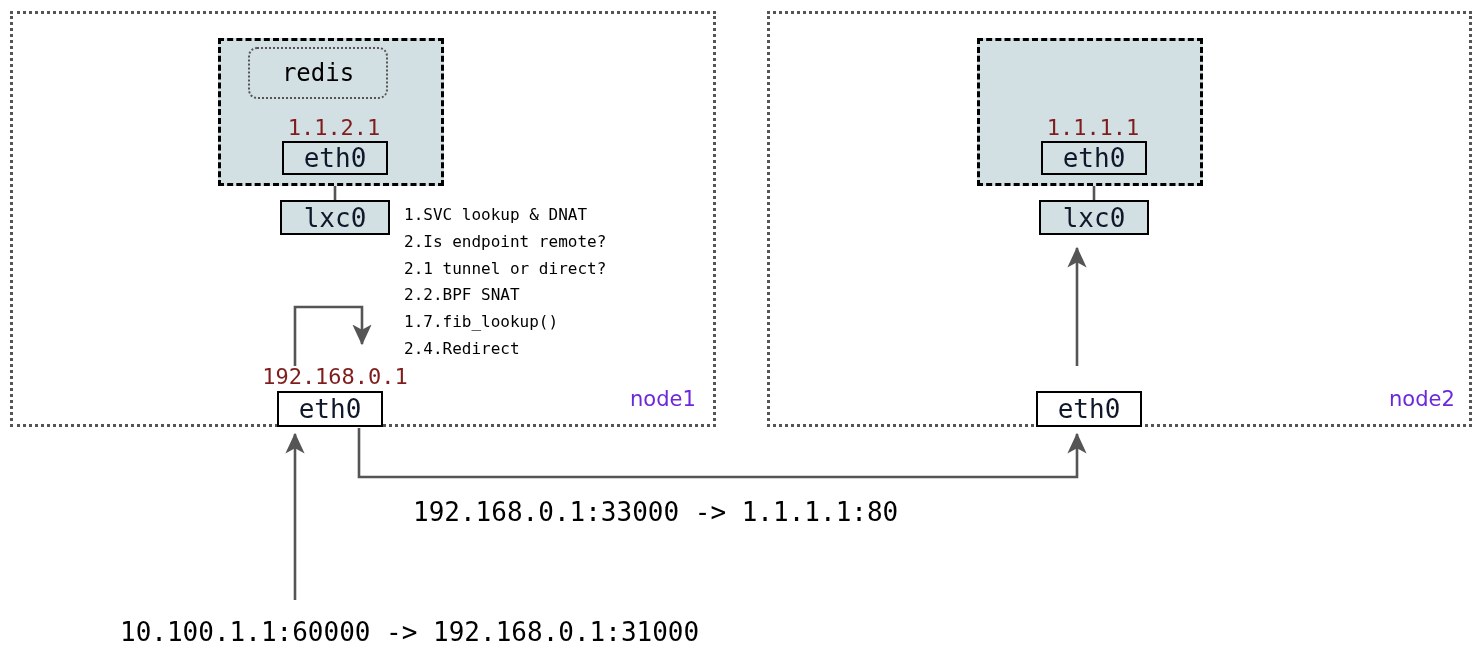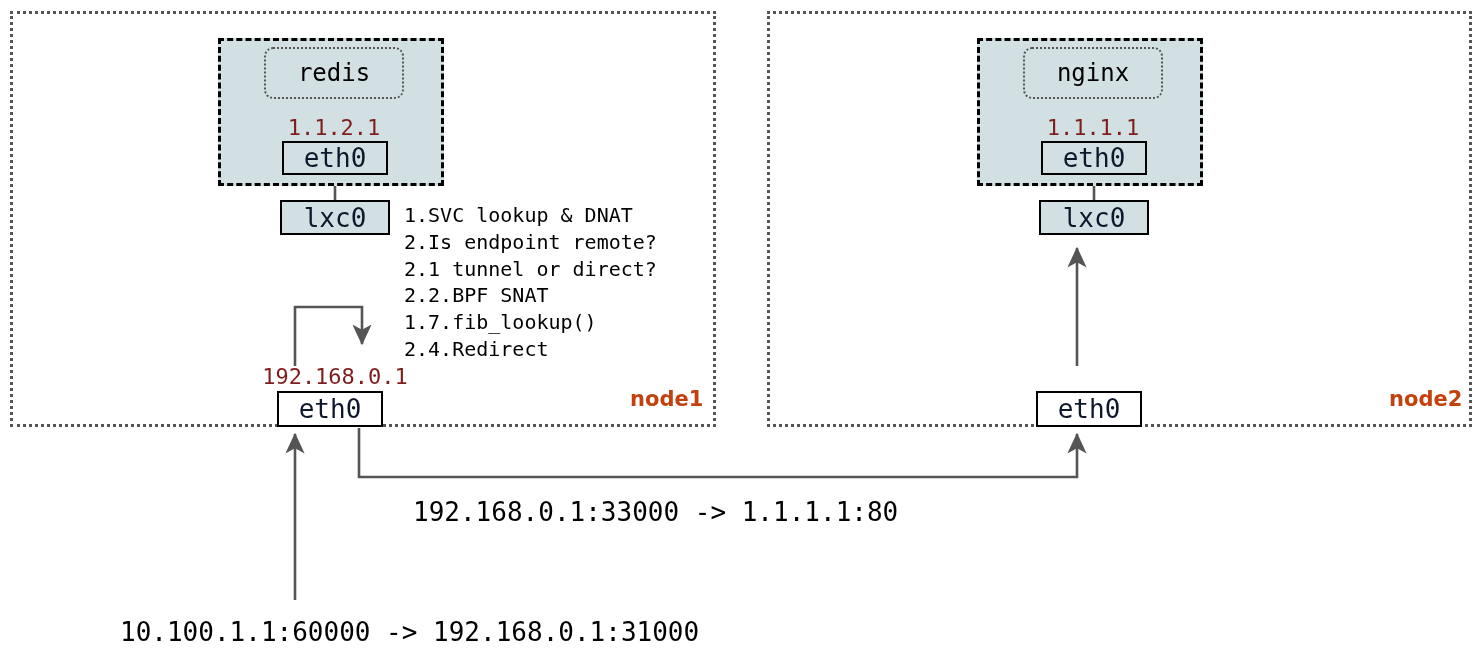--- a/index.html
+++ b/index.html
@@ -20,23 +20,22 @@
   .node-box {
     position: absolute;
     border: 3px dotted #555555;
     box-sizing: border-box;
     background: transparent;
   }
   .node-label {
     position: absolute;
     font-family: "DejaVu Sans", "Liberation Sans", sans-serif;
     font-size: 21px;
-    color: #c2410c;
+    color: #6d28d9;
     white-space: nowrap;
-    font-weight: bold;
   }
 
   
   .pod-box {
     position: absolute;
     border: 3px dashed #000000;
     background: #d3e0e3;
     box-sizing: border-box;
   }
 
@@ -75,21 +74,21 @@
     position: absolute;
     font-size: 22px;
     color: #7f1d1d;
     white-space: nowrap;
     text-align: center;
   }
 
   
   .steps {
     position: absolute;
-    font-size: 20px;
+    font-size: 16px;
     line-height: 26.8px;
     color: #000000;
     white-space: nowrap;
   }
   .steps div { white-space: pre; }
 
   
   .flow-caption {
     position: absolute;
     font-size: 26px;
@@ -129,21 +128,21 @@
 
     <path d="M 359,428 L 359,477 L 1077,477 L 1077,434" fill="none" stroke="#555555" stroke-width="2.6" marker-end="url(#arrowhead)"></path>
 
     <path d="M 1077,366 L 1077,248" fill="none" stroke="#555555" stroke-width="2.6" marker-end="url(#arrowhead)"></path>
   </svg>
 
   <div class="node-box" style="left:10px; top:11px; width:706px; height:416px;"></div>
   <div class="node-label" style="left:630px; top:387px;">node1</div>
 
   <div class="pod-box" style="left:218px; top:38px; width:226px; height:148px;"></div>
-  <div class="app-box" style="left:264px; top:47px; width:140px; height:52px;">redis</div>
+  <div class="app-box" style="left:248px; top:47px; width:140px; height:52px;">redis</div>
   <div class="ip-label" style="left:230px; top:115px; width:208px;">1.1.2.1</div>
   <div class="iface-box" style="left:282px; top:141px; width:106px; height:34px;">eth0</div>
 
   <div class="iface-box" style="left:280px; top:200px; width:110px; height:35px;">lxc0</div>
 
   <div class="ip-label" style="left:231px; top:364px; width:208px;">192.168.0.1</div>
   <div class="iface-box plain" style="left:277px; top:391px; width:106px; height:36px;">eth0</div>
 
   <div class="steps" style="left:404px; top:202px;">
     <div>1.SVC lookup &amp; DNAT</div>
@@ -151,21 +150,20 @@
     <div>2.1 tunnel or direct?</div>
     <div>2.2.BPF SNAT</div>
     <div>1.7.fib_lookup()</div>
     <div>2.4.Redirect</div>
   </div>
 
   <div class="node-box" style="left:767px; top:11px; width:705px; height:416px;"></div>
   <div class="node-label" style="left:1389px; top:387px;">node2</div>
 
   <div class="pod-box" style="left:977px; top:38px; width:226px; height:148px;"></div>
-  <div class="app-box" style="left:1023px; top:47px; width:140px; height:52px;">nginx</div>
   <div class="ip-label" style="left:989px; top:115px; width:208px;">1.1.1.1</div>
   <div class="iface-box" style="left:1041px; top:141px; width:106px; height:34px;">eth0</div>
 
   <div class="iface-box" style="left:1039px; top:200px; width:110px; height:35px;">lxc0</div>
 
   <div class="iface-box plain" style="left:1036px; top:391px; width:106px; height:36px;">eth0</div>
 
   <div class="flow-caption" style="left:413px; top:497px;">192.168.0.1:33000 -&gt; 1.1.1.1:80</div>
   <div class="flow-caption" style="left:120px; top:617px;text-align:center;">10.100.1.1:60000 -&gt; 192.168.0.1:31000</div>
 

